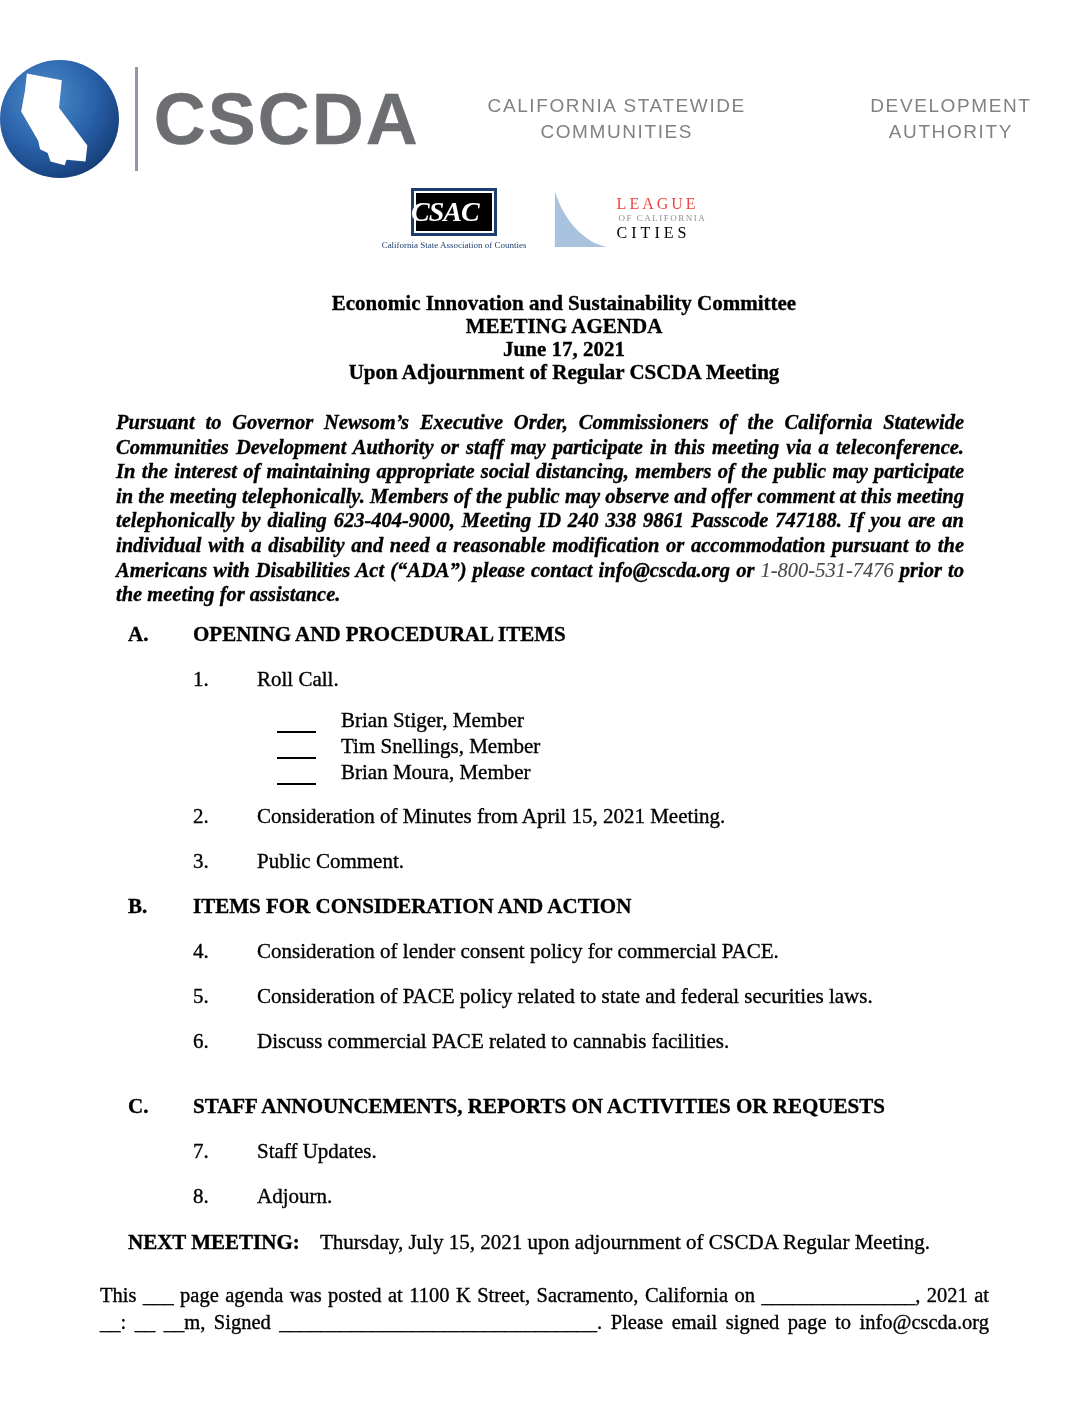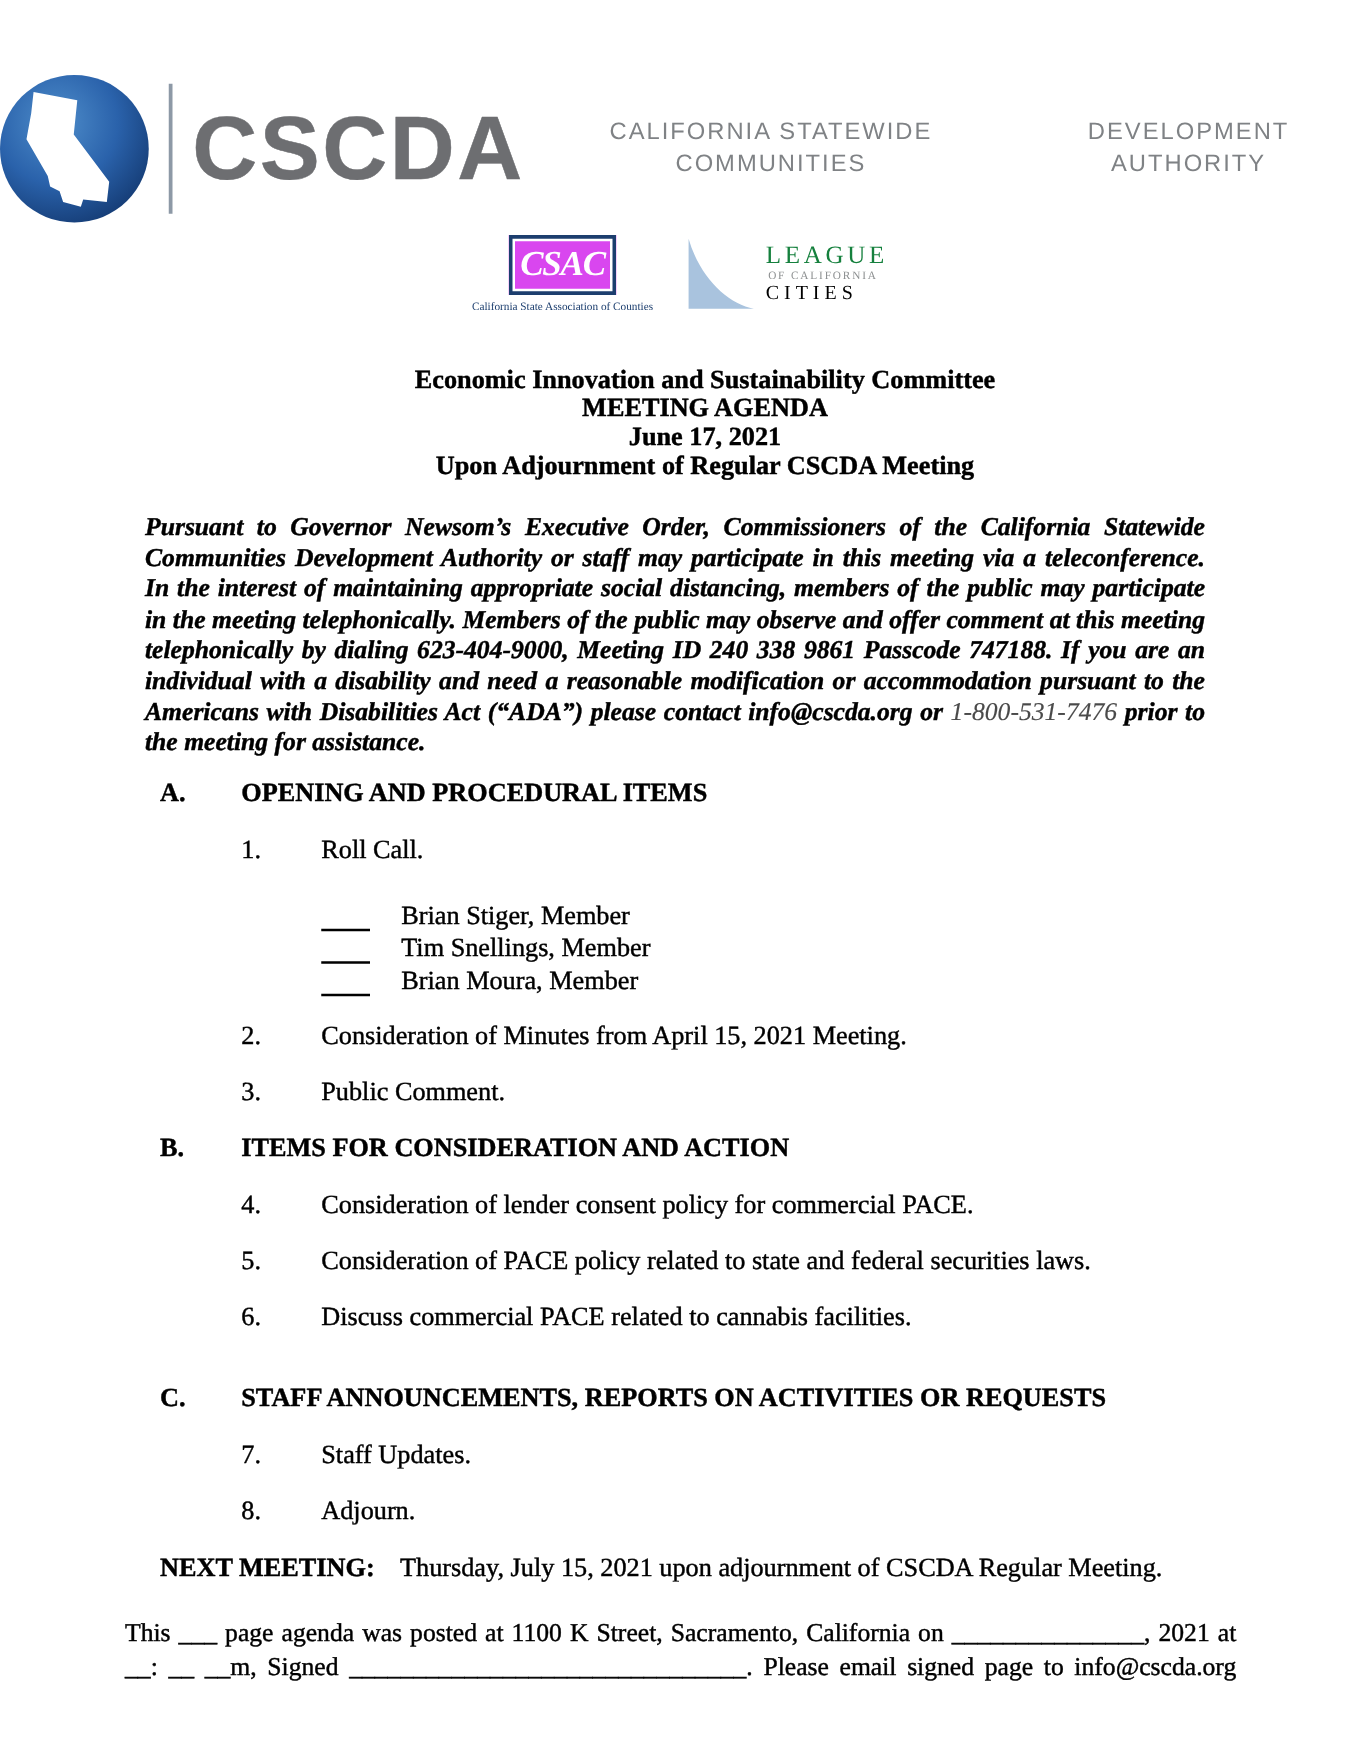--- a/index.html
+++ b/index.html
@@ -15,43 +15,43 @@
   .globe svg{width:100px;height:104px;}
   .logo-divider{width:3px;height:104px;background:#8d99a6;}
   .logo-textcol{display:flex;flex-direction:row;align-items:center;}
   .logo-acronym{font-family:"Liberation Sans",sans-serif;font-weight:bold;
                 font-size:72px;line-height:0.95;color:#6d6e71;letter-spacing:2px;}
   .logo-sub{font-family:"Liberation Sans",sans-serif;color:#7f8285;
             font-size:19px;letter-spacing:1.6px;line-height:1.35;text-align:center;
             -webkit-text-stroke:0;}
   .partners{display:flex;justify-content:center;align-items:center;gap:26px;margin-top:10px;}
   .csac{display:flex;flex-direction:column;align-items:center;}
-  .csac-box{width:86px;height:48px;background:#d946ef;
+  .csac-box{width:86px;height:48px;background:#000000;
             box-shadow:inset 0 0 0 3px #1c3e6e, inset 0 0 0 5px #ffffff;
-            display:flex;align-items:center;justify-content:center;}
+            display:flex;align-items:center;justify-content:flex-start;}
   .csac-letters{color:#fff;font-style:italic;font-weight:bold;font-size:28px;
                 font-family:"Liberation Serif",serif;letter-spacing:-1px;-webkit-text-stroke:0;}
   .csac-caption{font-size:9px;color:#1c3e6e;margin-top:4px;white-space:nowrap;-webkit-text-stroke:0;}
   .league{display:flex;align-items:center;gap:8px;}
   .league-mark svg{width:56px;height:60px;display:block;}
   .league-textcol{display:flex;flex-direction:column;line-height:1.05;-webkit-text-stroke:0;}
-  .league-l1{font-size:20px;color:#15803d;letter-spacing:3px;}
+  .league-l1{font-size:16px;color:#ef4444;letter-spacing:3px;}
   .league-l2{font-size:9px;color:#8d9091;letter-spacing:1.5px;margin:1px 0 1px 2px;}
   .league-l3{font-size:16px;color:#000000;letter-spacing:4px;}
   
   .title-block{margin-top:42px;text-align:center;font-weight:bold;
                font-size:21px;line-height:23px;margin-left:40px;}
   .notice{margin:26px 124px 0 116px;text-align:justify;font-weight:bold;
           font-style:italic;font-size:20.5px;line-height:24.6px;}
   .notice .phone{font-weight:normal;color:#4a4a4a;-webkit-text-stroke:0.1px #4a4a4a;}
   .sec-head{display:flex;padding-left:128px;font-weight:bold;font-size:21px;line-height:23px;}
   .col-letter{flex:0 0 65px;}
   .item{display:flex;padding-left:193px;font-size:21px;line-height:23px;margin-top:22px;}
   .col-num{flex:0 0 64px;}
-  .rollcall-group{margin-top:28px;}
+  .rollcall-group{margin-top:16px;padding-left:20px;}
   .roll-row{display:flex;align-items:flex-end;padding-left:257px;font-size:21px;line-height:26px;}
   .sig-blank{display:inline-block;width:39px;border-bottom:2.2px solid #000;
              height:20px;margin-right:0;}
   .roll-name{margin-left:25px;}
   .mt16{margin-top:16px;}
   .mt20{margin-top:20px;}
   .mt22{margin-top:22px;}
   .mt42{margin-top:42px;}
   .next-meeting{display:flex;padding-left:128px;font-size:21px;line-height:23px;margin-top:23px;}
   .nm-label{flex:0 0 192px;font-weight:bold;}

